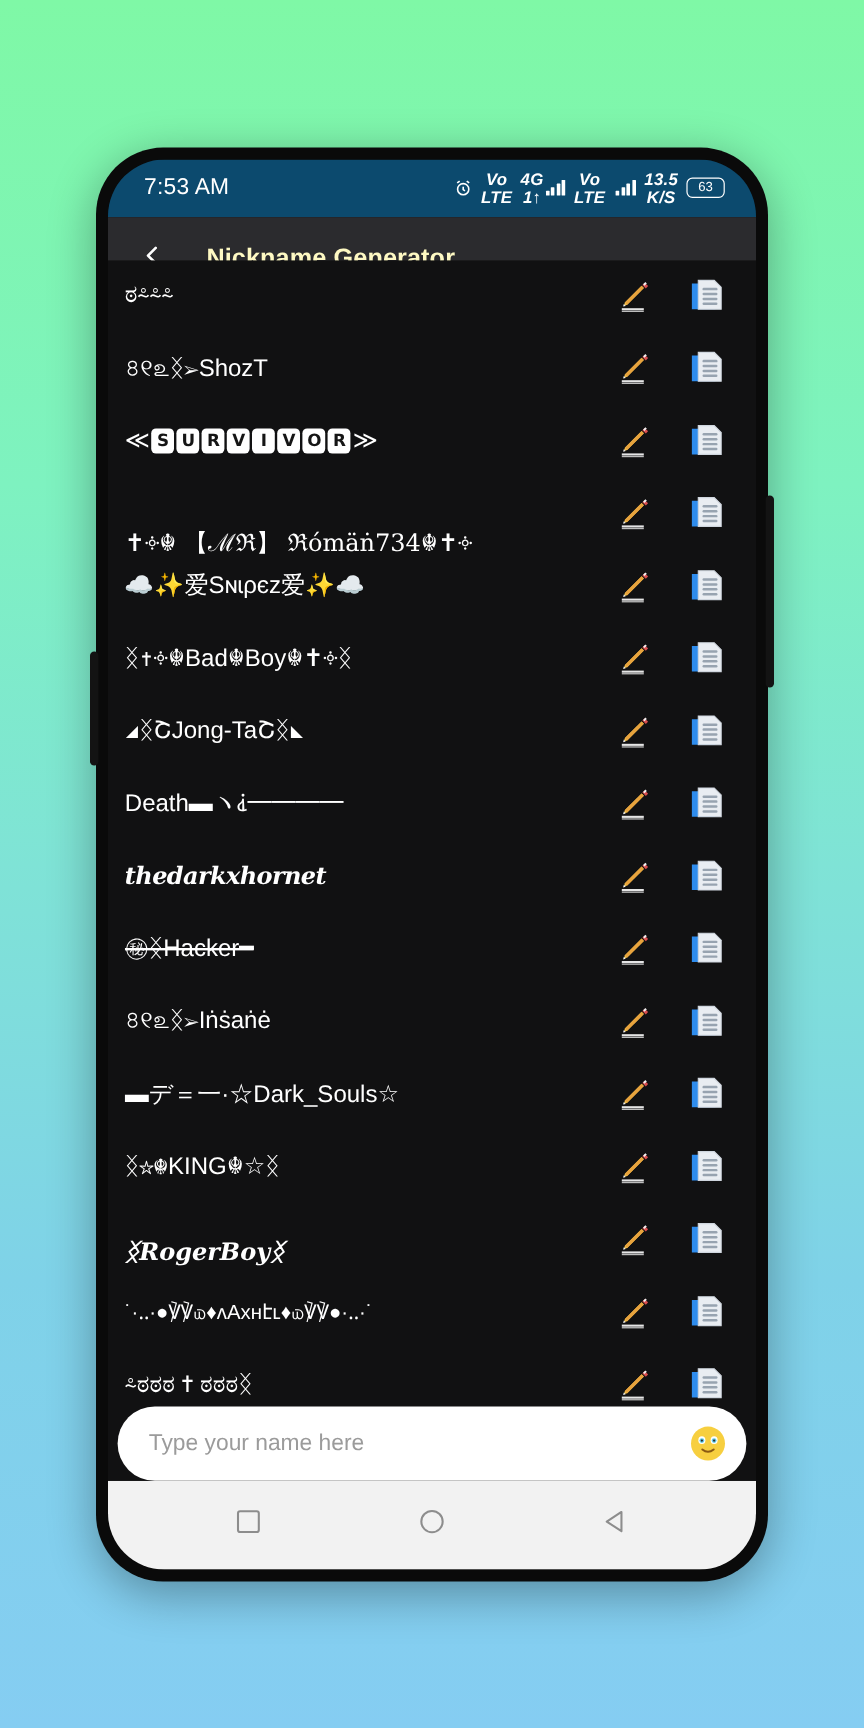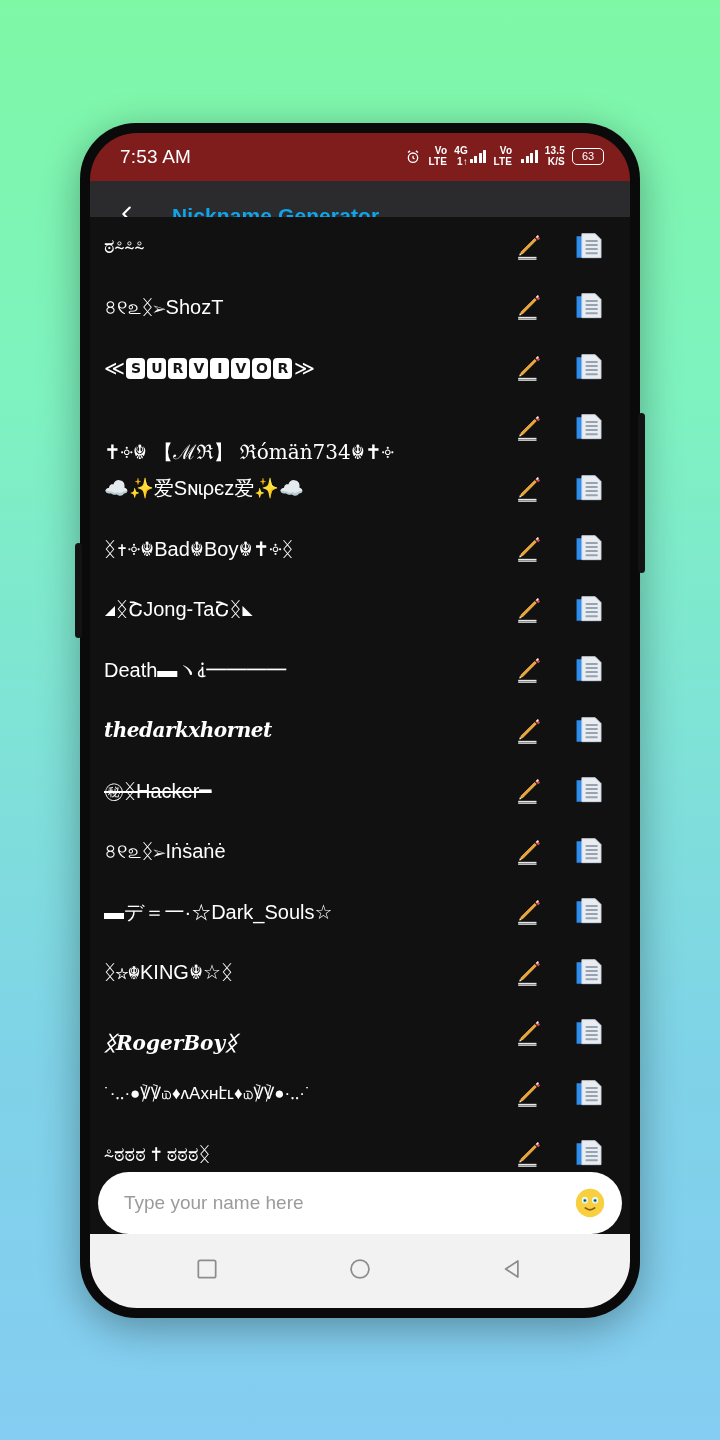--- a/index.html
+++ b/index.html
@@ -30,33 +30,33 @@
     display:flex; flex-direction:column;
   }
   
   .side-btn { position:absolute; background:#131313; border-radius:4px; }
   #volume-button { left:-5px; top:420px; width:7px; height:95px; }
   #power-button  { right:-5px; top:290px; width:7px; height:160px; }
 
   
   #status-bar {
     height:48px; flex:0 0 48px;
-    background:#7f1d1d;
+    background:#0c4a6e;
     display:flex; align-items:center;
     padding:0 26px 0 30px;
     color:#fff;
   }
   #status-time { font-size:19px; letter-spacing:.2px; }
   #status-icons {
     margin-left:auto; display:flex; align-items:center; gap:7px;
   }
   .si { display:flex; align-items:center; color:#fff; }
   .stack2 {
-    display:flex; flex-direction:column; align-items:flex-end;
-    line-height:1; font-size:10px; font-weight:bold; letter-spacing:.2px;
+    display:flex; flex-direction:column; align-items:center;
+    line-height:1; font-size:14px; font-weight:bold; letter-spacing:.2px;font-style:italic;
   }
   .stack2 span:last-child { margin-top:1px; }
   .bars { display:flex; align-items:flex-end; gap:1.5px; height:13px; margin-left:2px; }
   .bars i { width:3px; background:#fff; display:block; border-radius:.5px; }
   .bars i:nth-child(1){height:4px}.bars i:nth-child(2){height:7px}
   .bars i:nth-child(3){height:10px}.bars i:nth-child(4){height:13px}
   #battery-pill {
     border:1.6px solid #fff; border-radius:5px;
     padding:1px 5px; font-size:11px; font-weight:normal;
     line-height:1.15; min-width:32px; text-align:center;
@@ -65,21 +65,21 @@
   
   #app-bar {
     flex:0 0 70px; background:#2b2b2e;
     display:flex; align-items:center; padding:0 14px;
   }
   #back-button {
     width:46px; height:46px; display:flex;
     align-items:center; justify-content:center; cursor:pointer;
   }
   #app-title {
-    color:#0ea5e9; font-size:21px; font-weight:bold;
+    color:#fef9c3; font-size:21px; font-weight:bold;
     margin-left:22px; letter-spacing:.1px;
   }
 
   
   #nickname-list {
     flex:1 1 auto; background:#111112;
     overflow:hidden; position:relative;
   }
   .nick-row {
     height:60.5px; display:flex; align-items:center;

